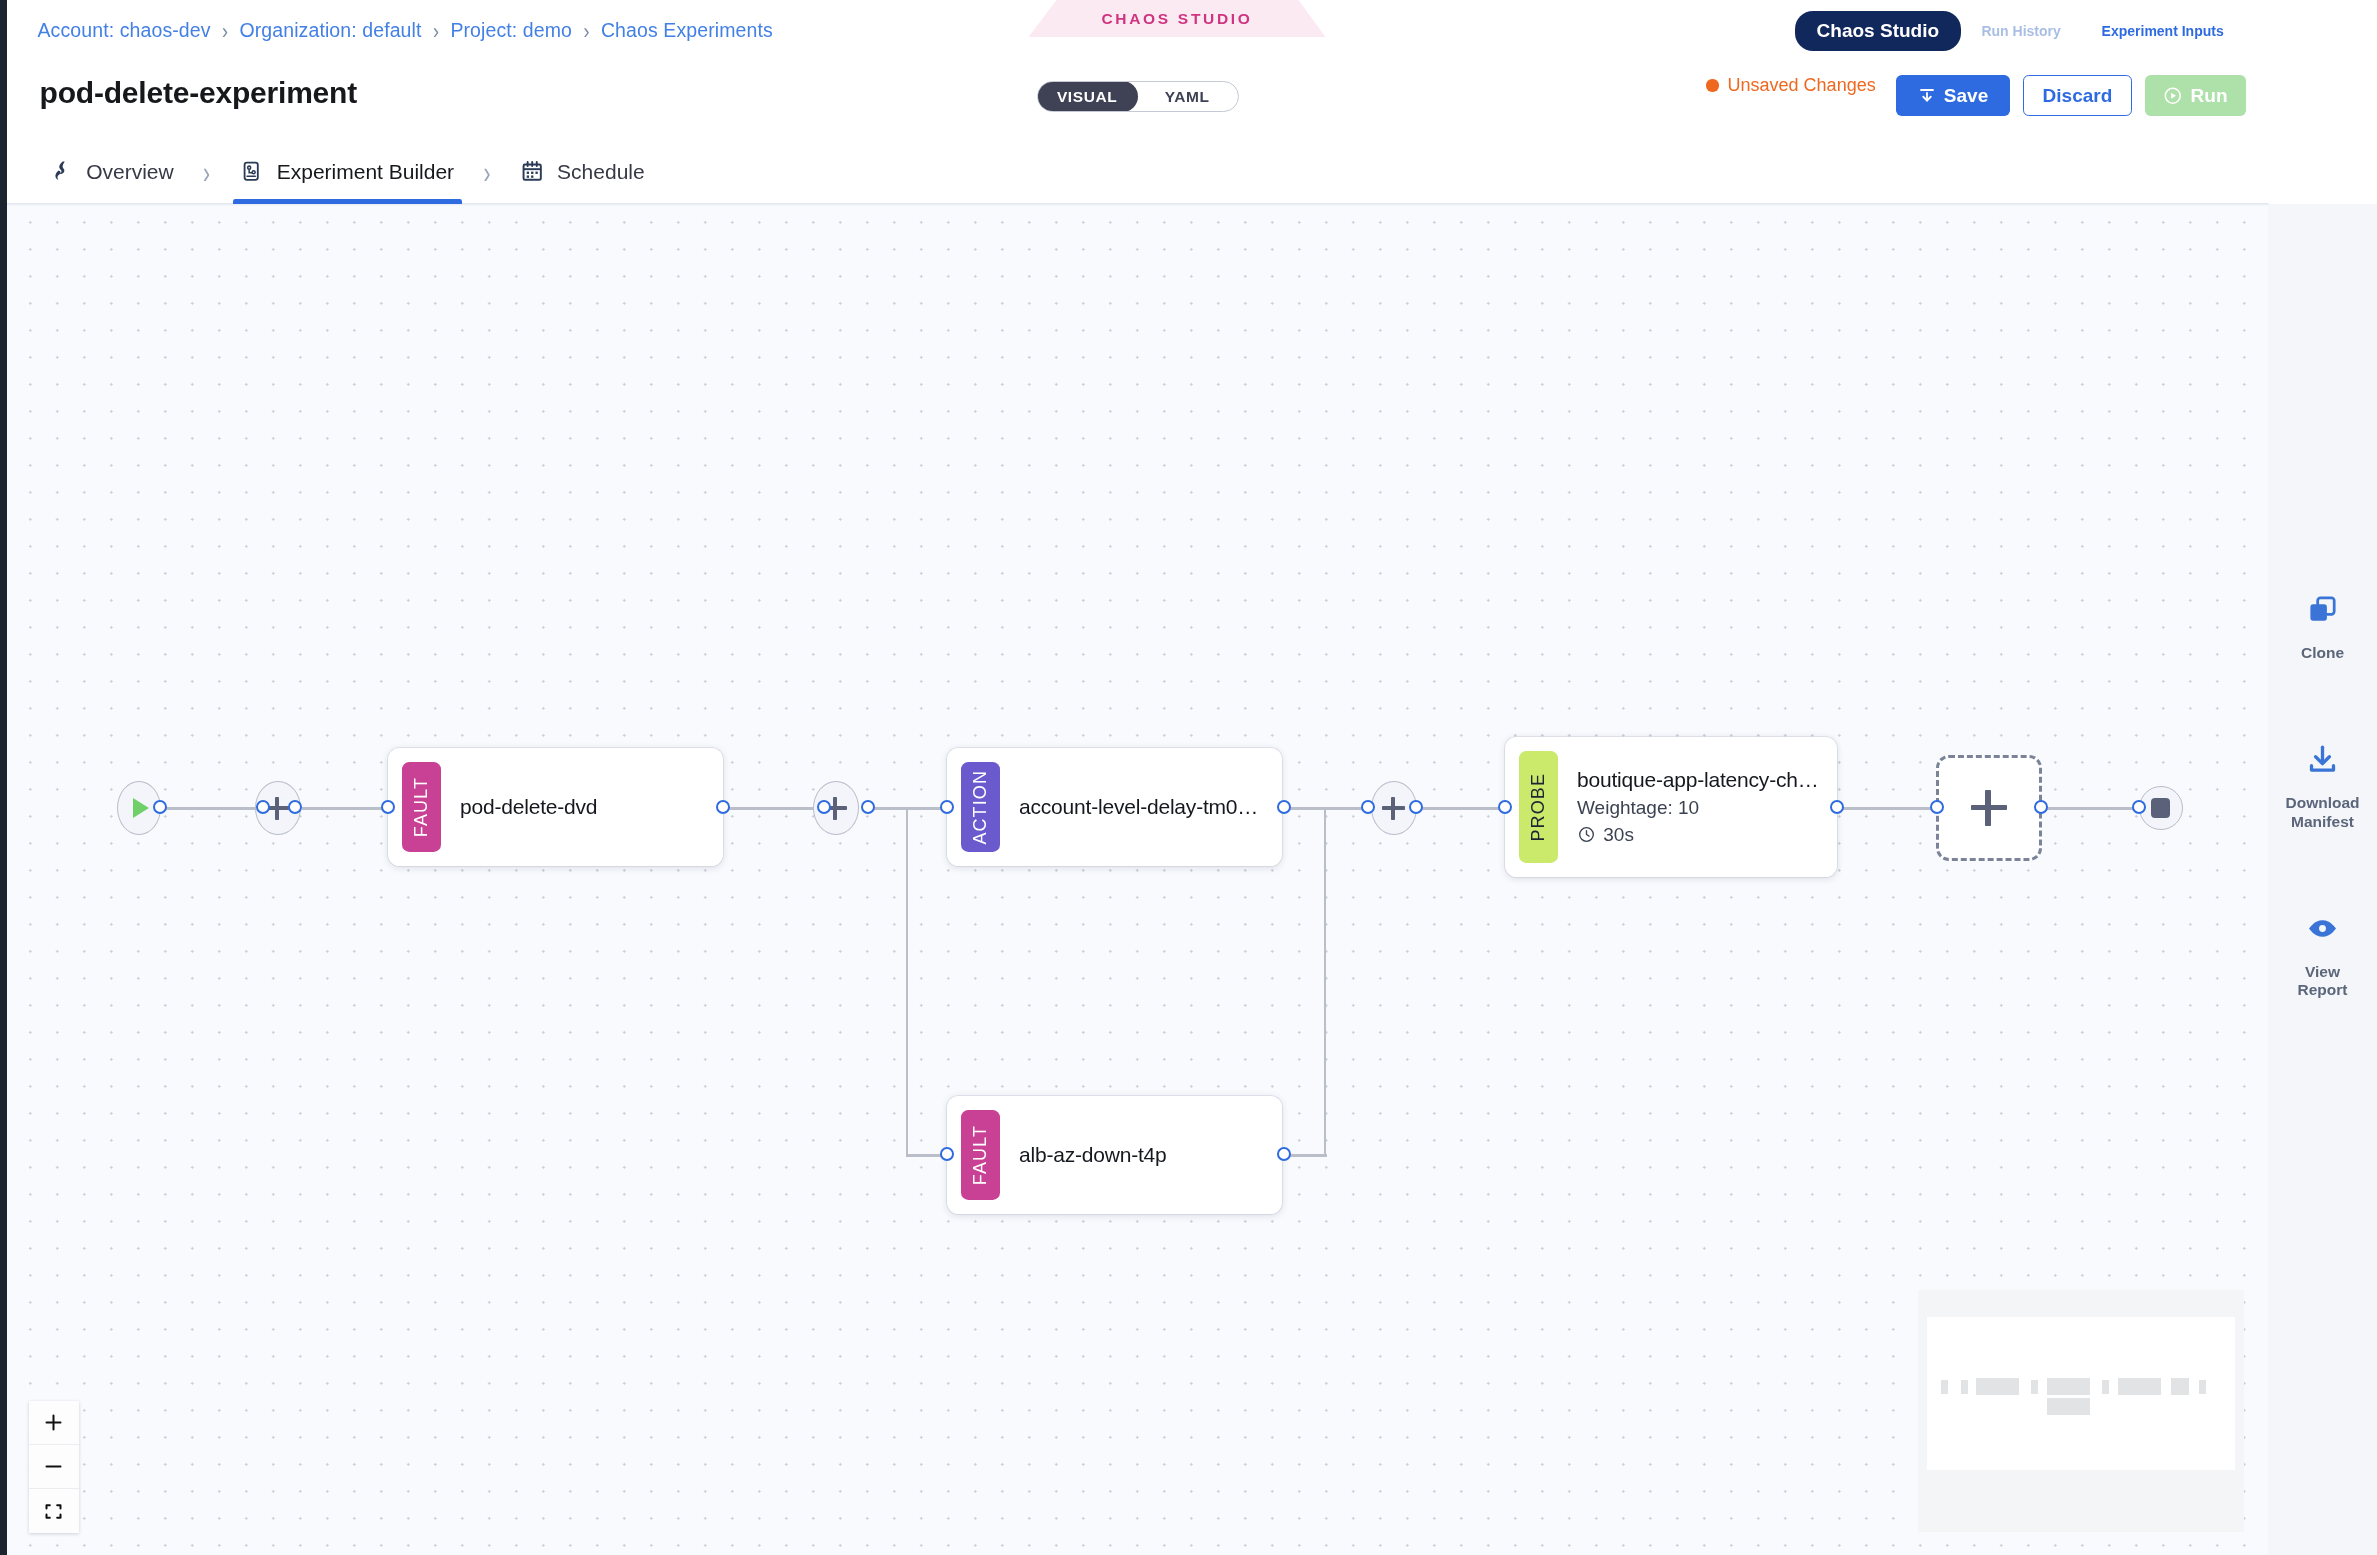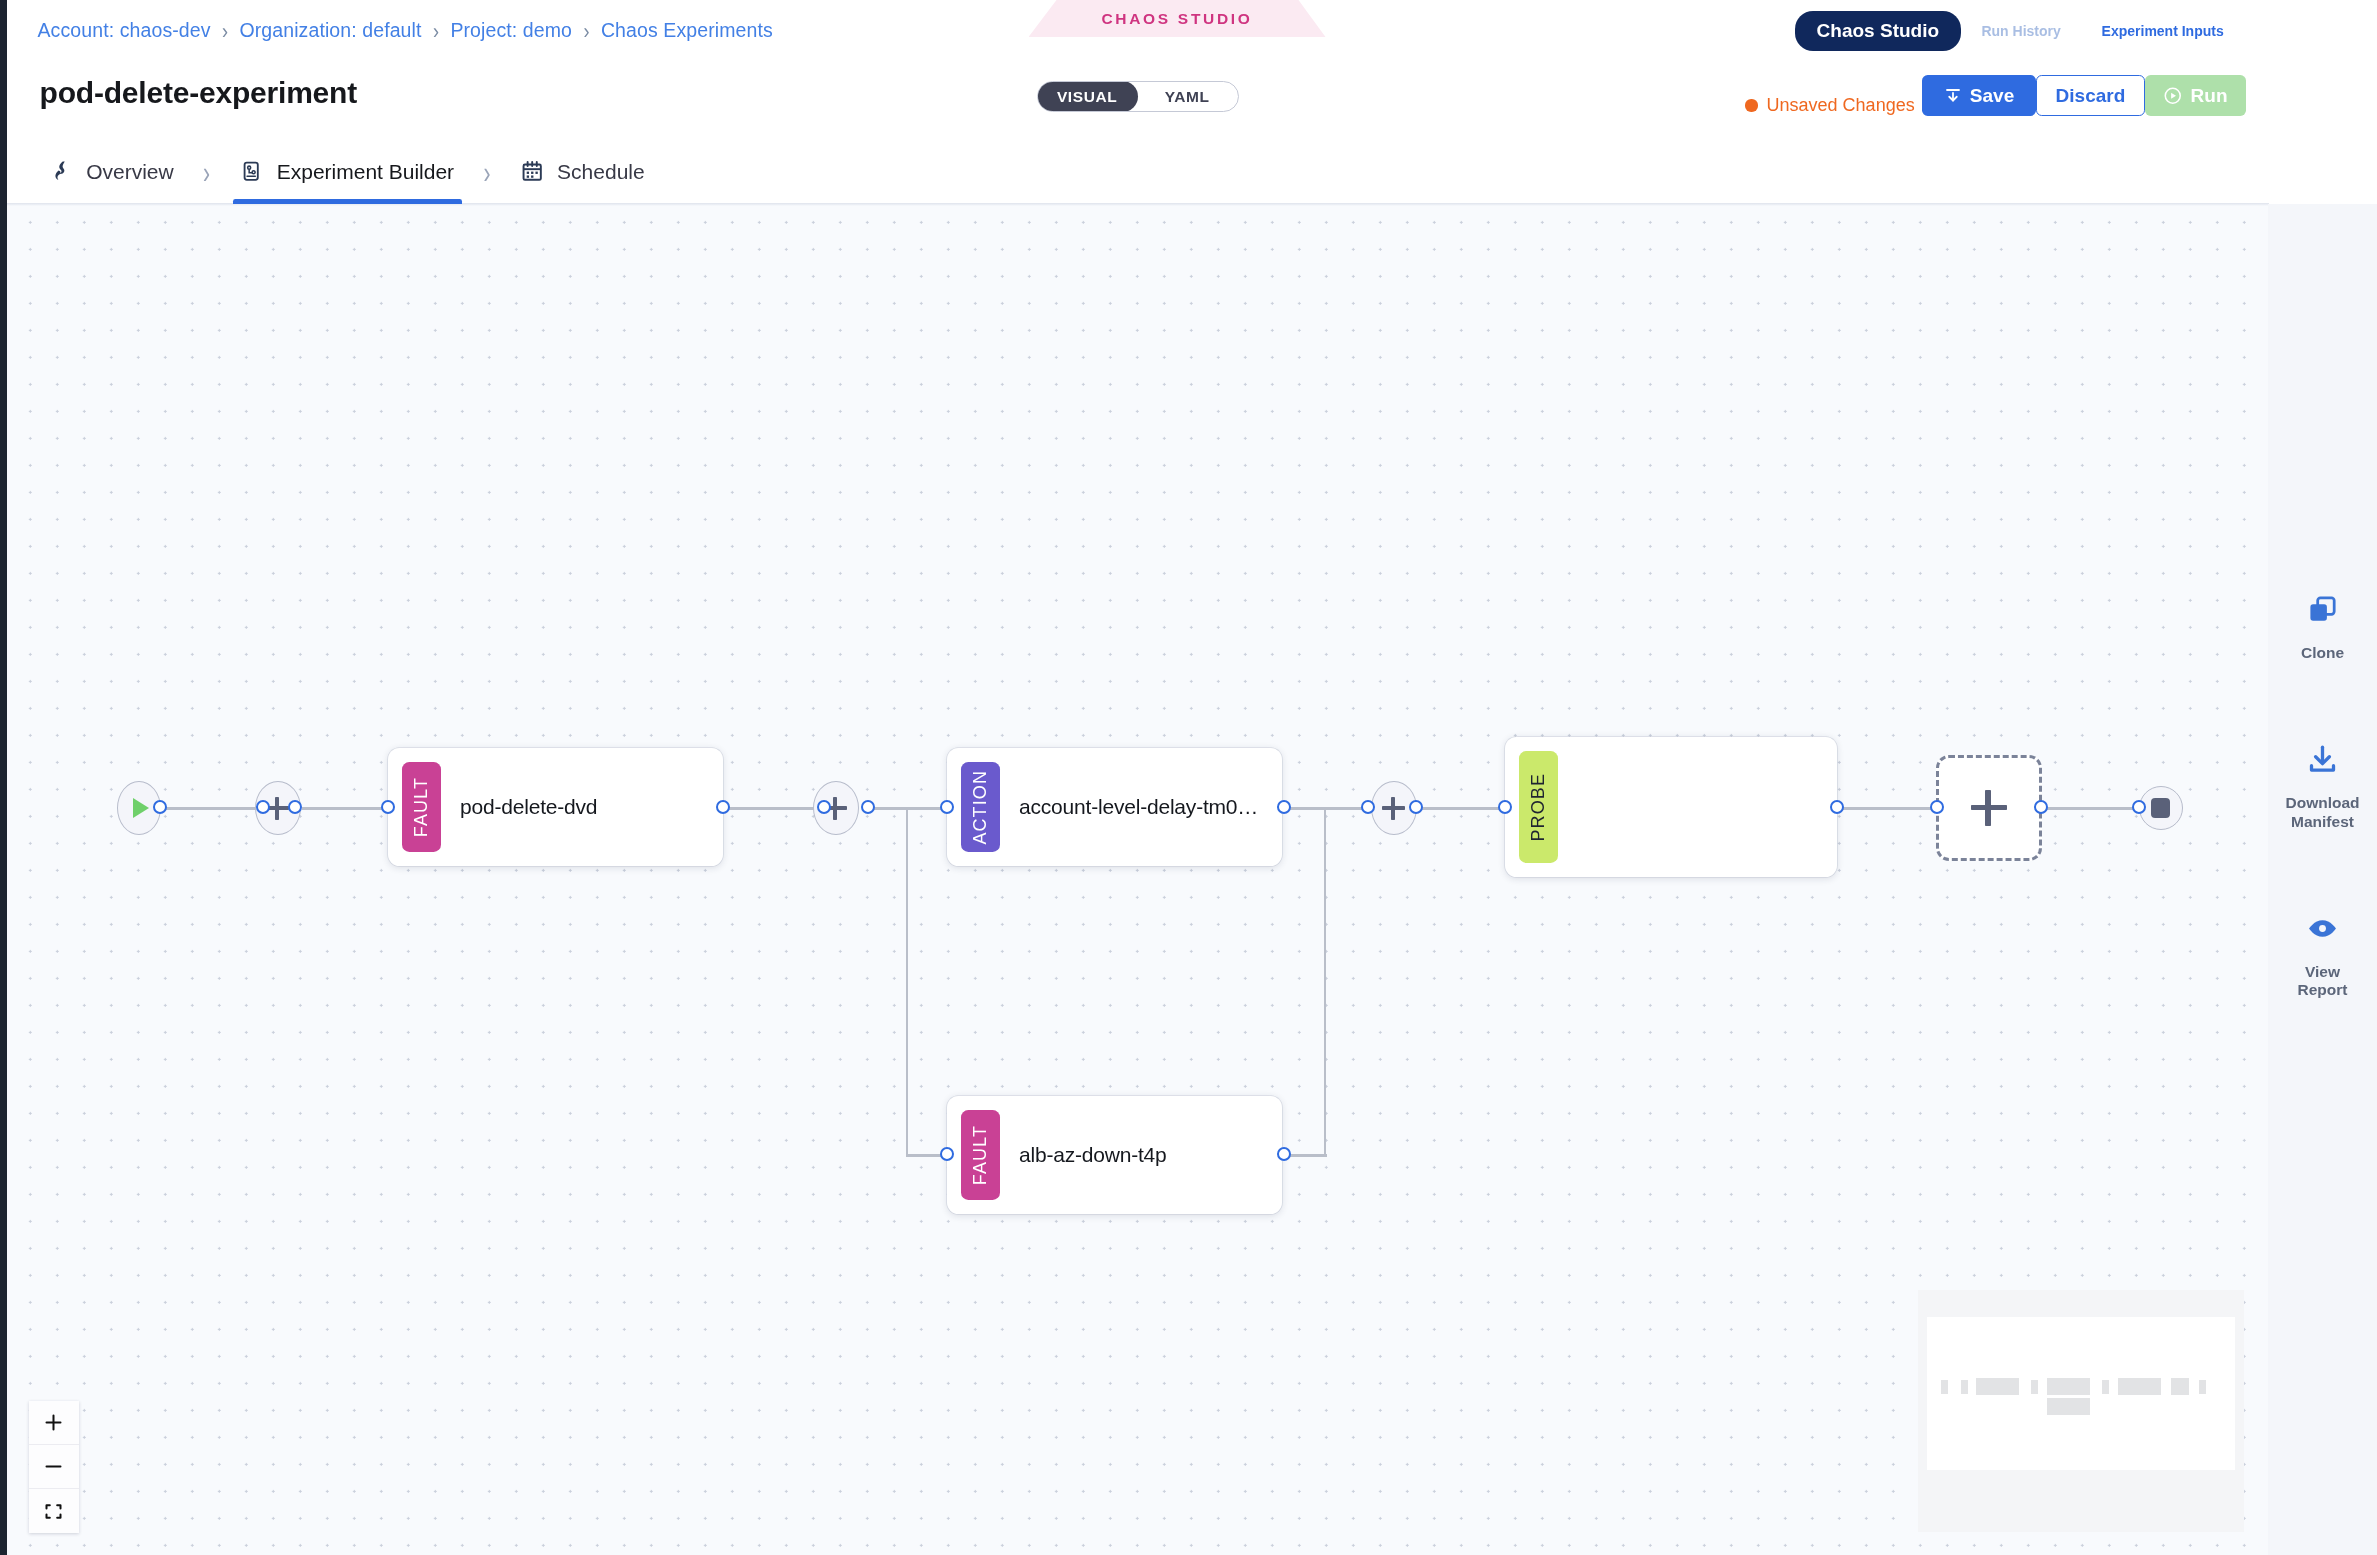--- a/index.html
+++ b/index.html
@@ -78,21 +78,21 @@
   .nav-item {
     font-size: 14px; font-weight: 600; cursor: pointer;
     padding: 9px 20.4px; white-space: nowrap;
   }
   .nav-item.muted { color: #a9bee3; }
   .nav-item.link  { color: #2f6be0; font-weight: 700; }
 
   
   .actions {
     position: absolute; right: 23px; top: 75px;
-    display: flex; align-items: flex-end; gap: 0;
+    display: flex; align-items: flex-start; gap: 13px;
   }
   .unsaved {
     display: flex; align-items: center; gap: 9px;
     font-size: 18px; color: #ef6820; margin-right: 7.3px; white-space: nowrap;
   }
   .unsaved .dot { width: 12.2px; height: 12.2px; border-radius: 50%; background: #ef6820; }
   .btn {
     display: flex; align-items: center; justify-content: center; gap: 8.1px;
     height: 41px; padding: 0 18px; border-radius: 5.7px;
     font-size: 19px; font-weight: 700; cursor: pointer; white-space: nowrap;
@@ -460,20 +460,31 @@
       <div class="port" style="left:1361px; top:603px;"></div>
       <div class="circ-node addc" style="left:1387px; top:604px;">
         <div class="plus-glyph"></div>
       </div>
       <div class="port" style="left:1409px; top:603px;"></div>
 
       <div class="port" style="left:1498px; top:603px;"></div>
       <div class="card-node" style="left:1498px; top:533px; width:332px; height:140px;">
         <div class="card-badge badge-probe">
           <span>PROBE</span>
+        </div>
+        <div class="card-body">
+          <div class="card-title">boutique-app-latency-ch…</div>
+          <div class="card-sub">Weightage: 10</div>
+          <div class="card-dur">
+            <svg width="19" height="19" viewBox="0 0 24 24">
+              <circle cx="12" cy="12" r="8.6" fill="none" stroke="#3b4250" stroke-width="1.7"></circle>
+              <path d="M12 7.2V12l3.2 2" fill="none" stroke="#3b4250" stroke-width="1.7" stroke-linecap="round"></path>
+            </svg>
+            <span>30s</span>
+          </div>
         </div>
       </div>
       <div class="port" style="left:1830px; top:603px;"></div>
 
       <div class="port" style="left:1930px; top:603px;"></div>
       <div class="dashed-node" style="left:1982px; top:604px;">
         <div class="plus-glyph"></div>
       </div>
       <div class="port" style="left:2034px; top:603px;"></div>
 

